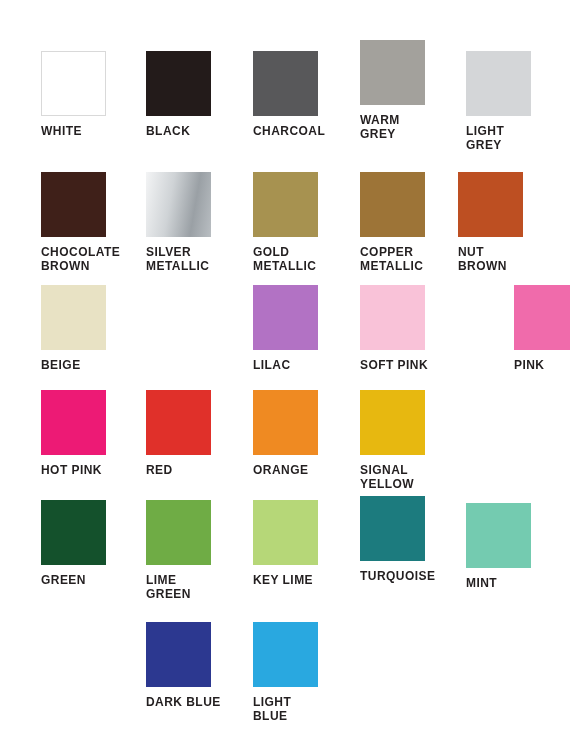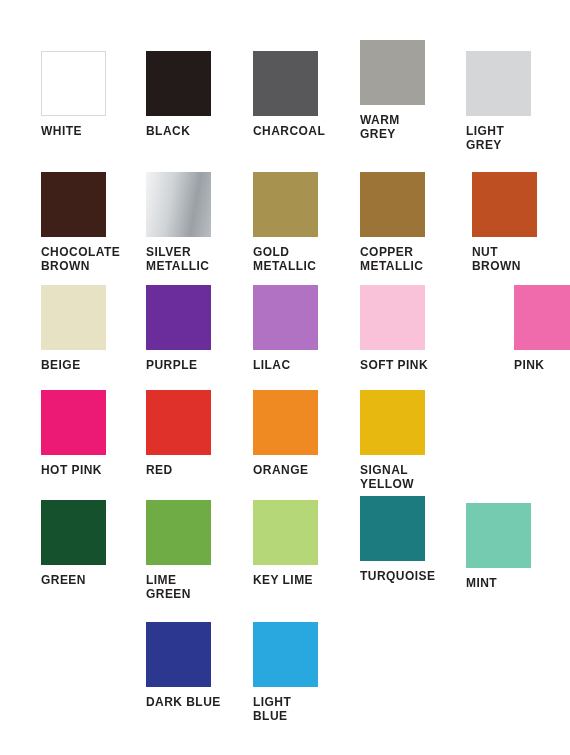--- a/index.html
+++ b/index.html
@@ -90,32 +90,28 @@
     <div class="swatch-cell" style="left: 253px; top: 172px;">
       <div class="swatch-chip" style="background: rgb(167, 146, 80);"></div>
       <div class="swatch-label">GOLD
 METALLIC</div>
     </div>
     <div class="swatch-cell" style="left: 360px; top: 172px;">
       <div class="swatch-chip" style="background: rgb(157, 116, 55);"></div>
       <div class="swatch-label">COPPER
 METALLIC</div>
     </div>
-    <div class="swatch-cell" style="left: 472px; top: 172px;">
+    <div class="swatch-cell" style="left: 458px; top: 172px;">
       <div class="swatch-chip" style="background: rgb(189, 79, 34);"></div>
       <div class="swatch-label">NUT
 BROWN</div>
     </div>
     <div class="swatch-cell" style="left: 41px; top: 285px;">
       <div class="swatch-chip" style="background: rgb(232, 226, 196);"></div>
       <div class="swatch-label">BEIGE</div>
-    </div>
-    <div class="swatch-cell" style="left: 146px; top: 285px;">
-      <div class="swatch-chip" style="background: rgb(107, 45, 155);"></div>
-      <div class="swatch-label">PURPLE</div>
     </div>
     <div class="swatch-cell" style="left: 253px; top: 285px;">
       <div class="swatch-chip" style="background: rgb(178, 114, 196);"></div>
       <div class="swatch-label">LILAC</div>
     </div>
     <div class="swatch-cell" style="left: 360px; top: 285px;">
       <div class="swatch-chip" style="background: rgb(249, 194, 216);"></div>
       <div class="swatch-label">SOFT PINK</div>
     </div>
     <div class="swatch-cell" style="left: 466px; top: 285px; margin-left: 48px;">

